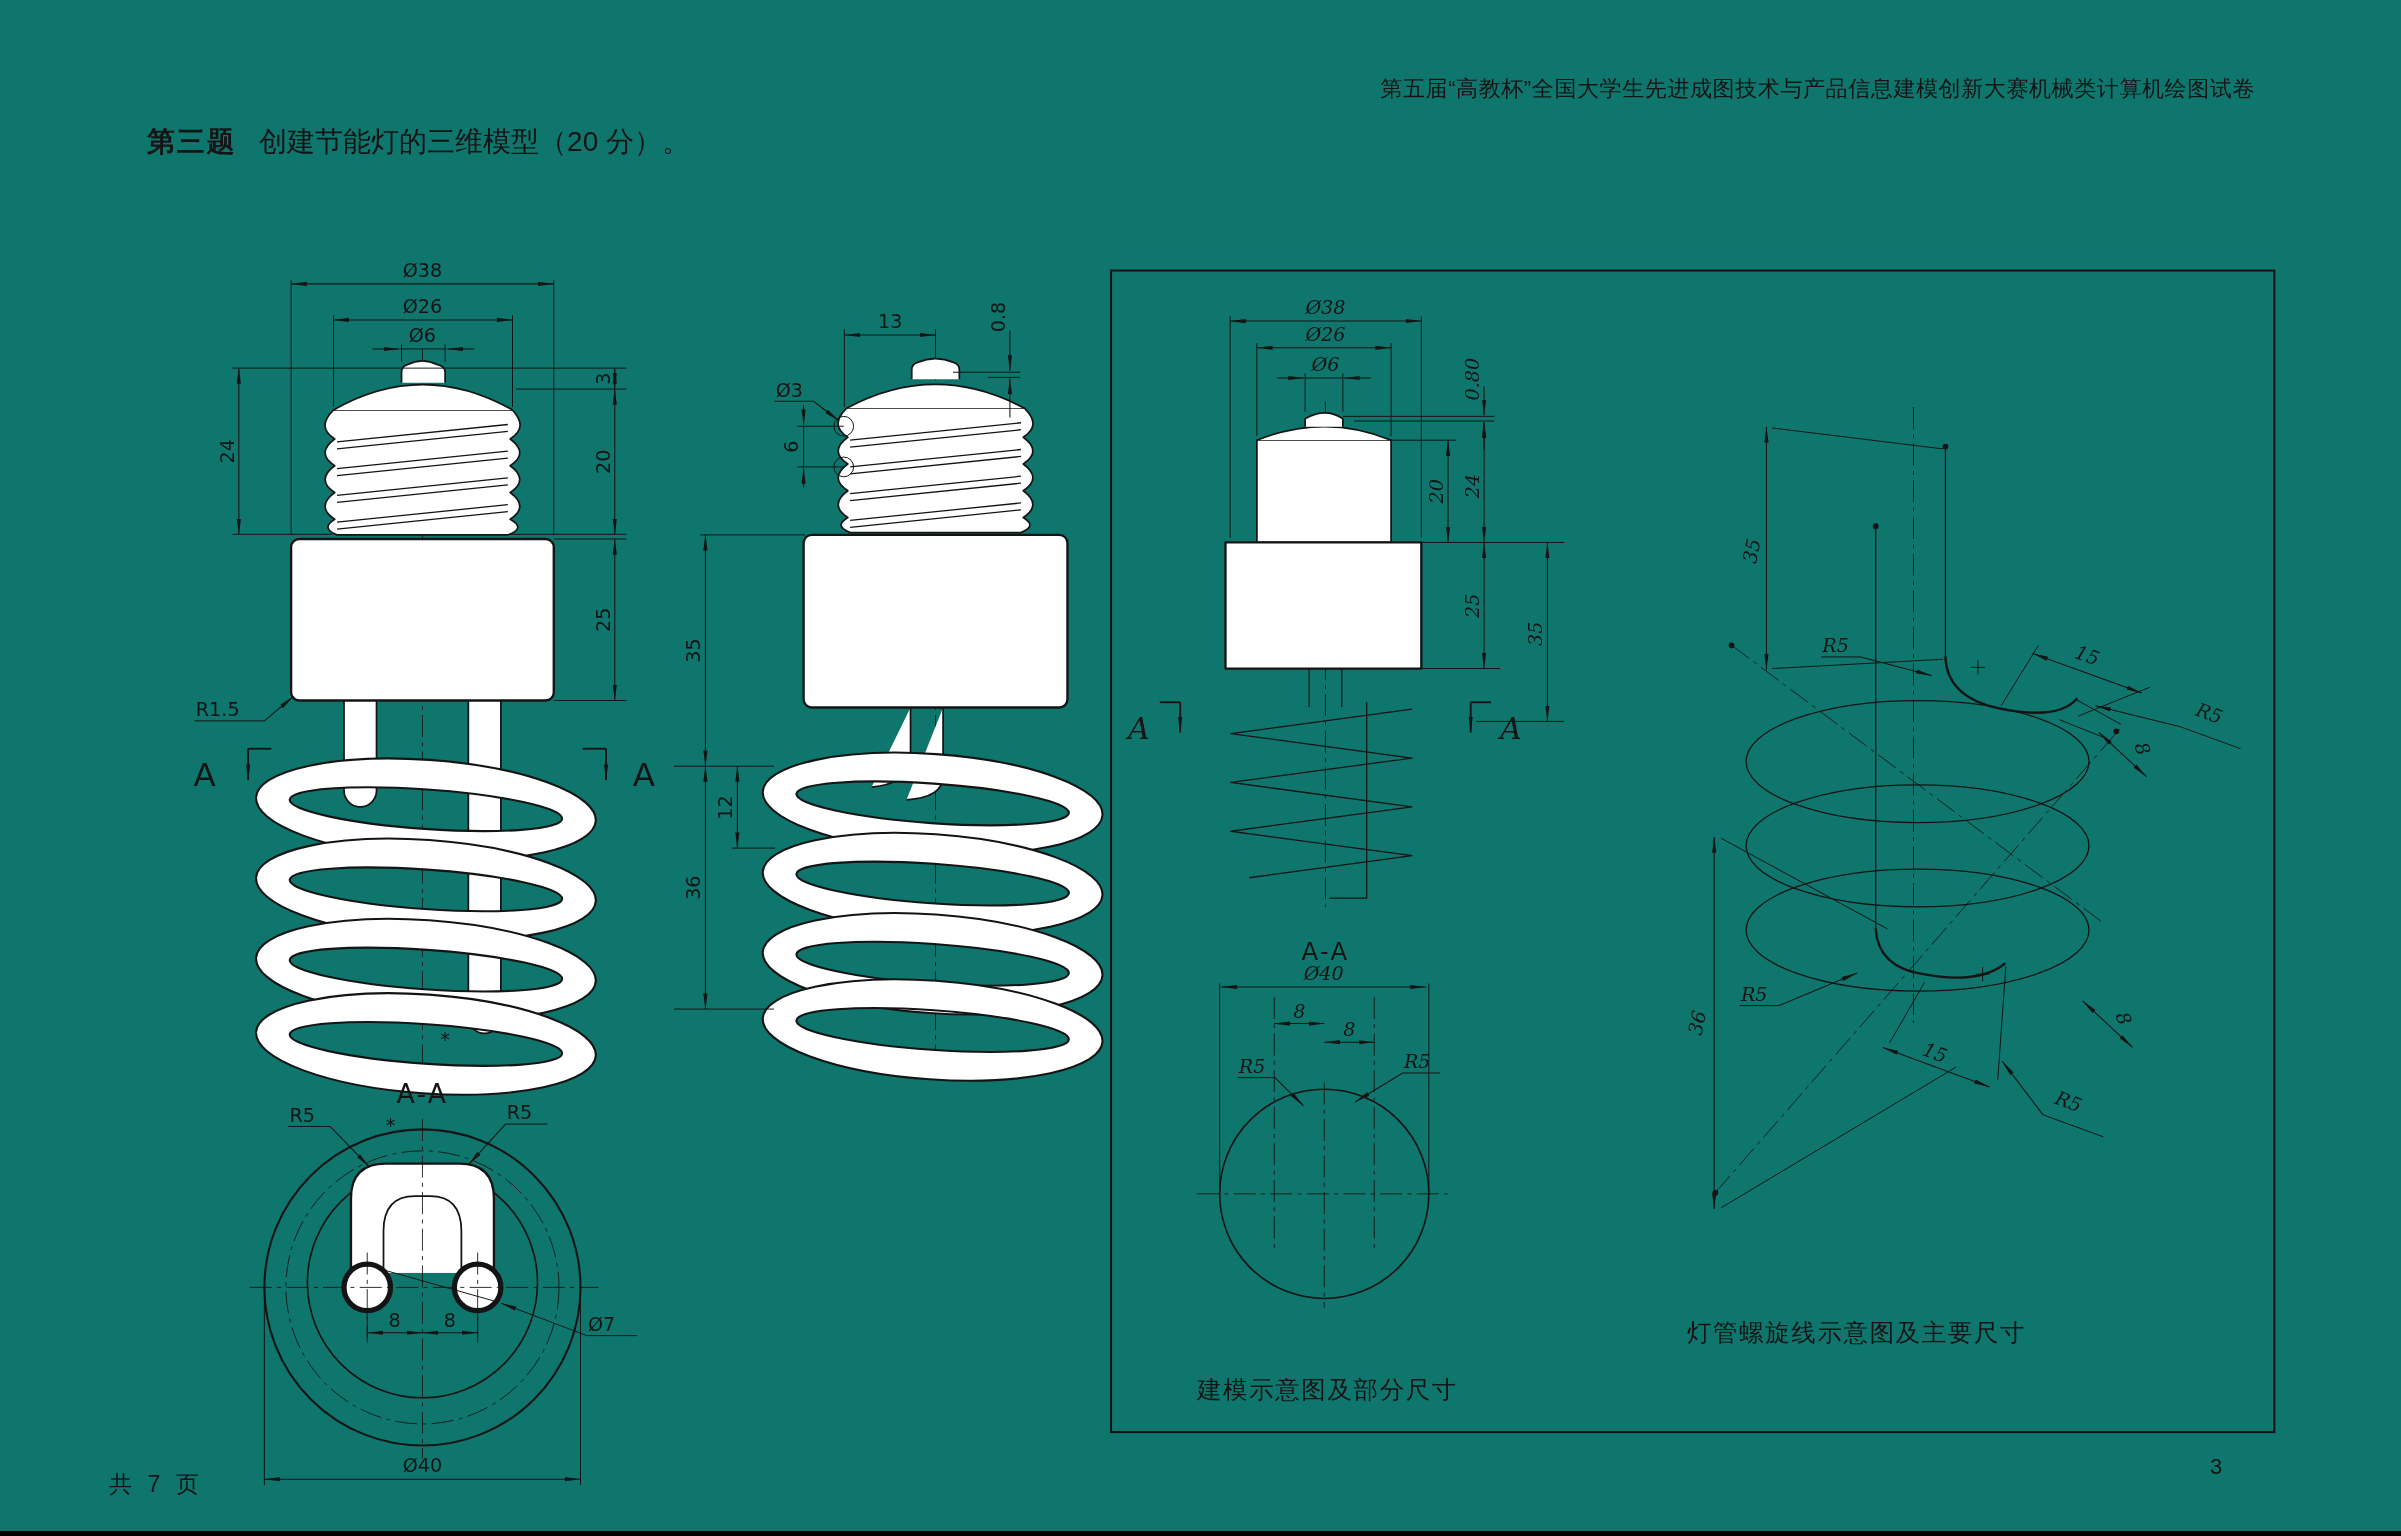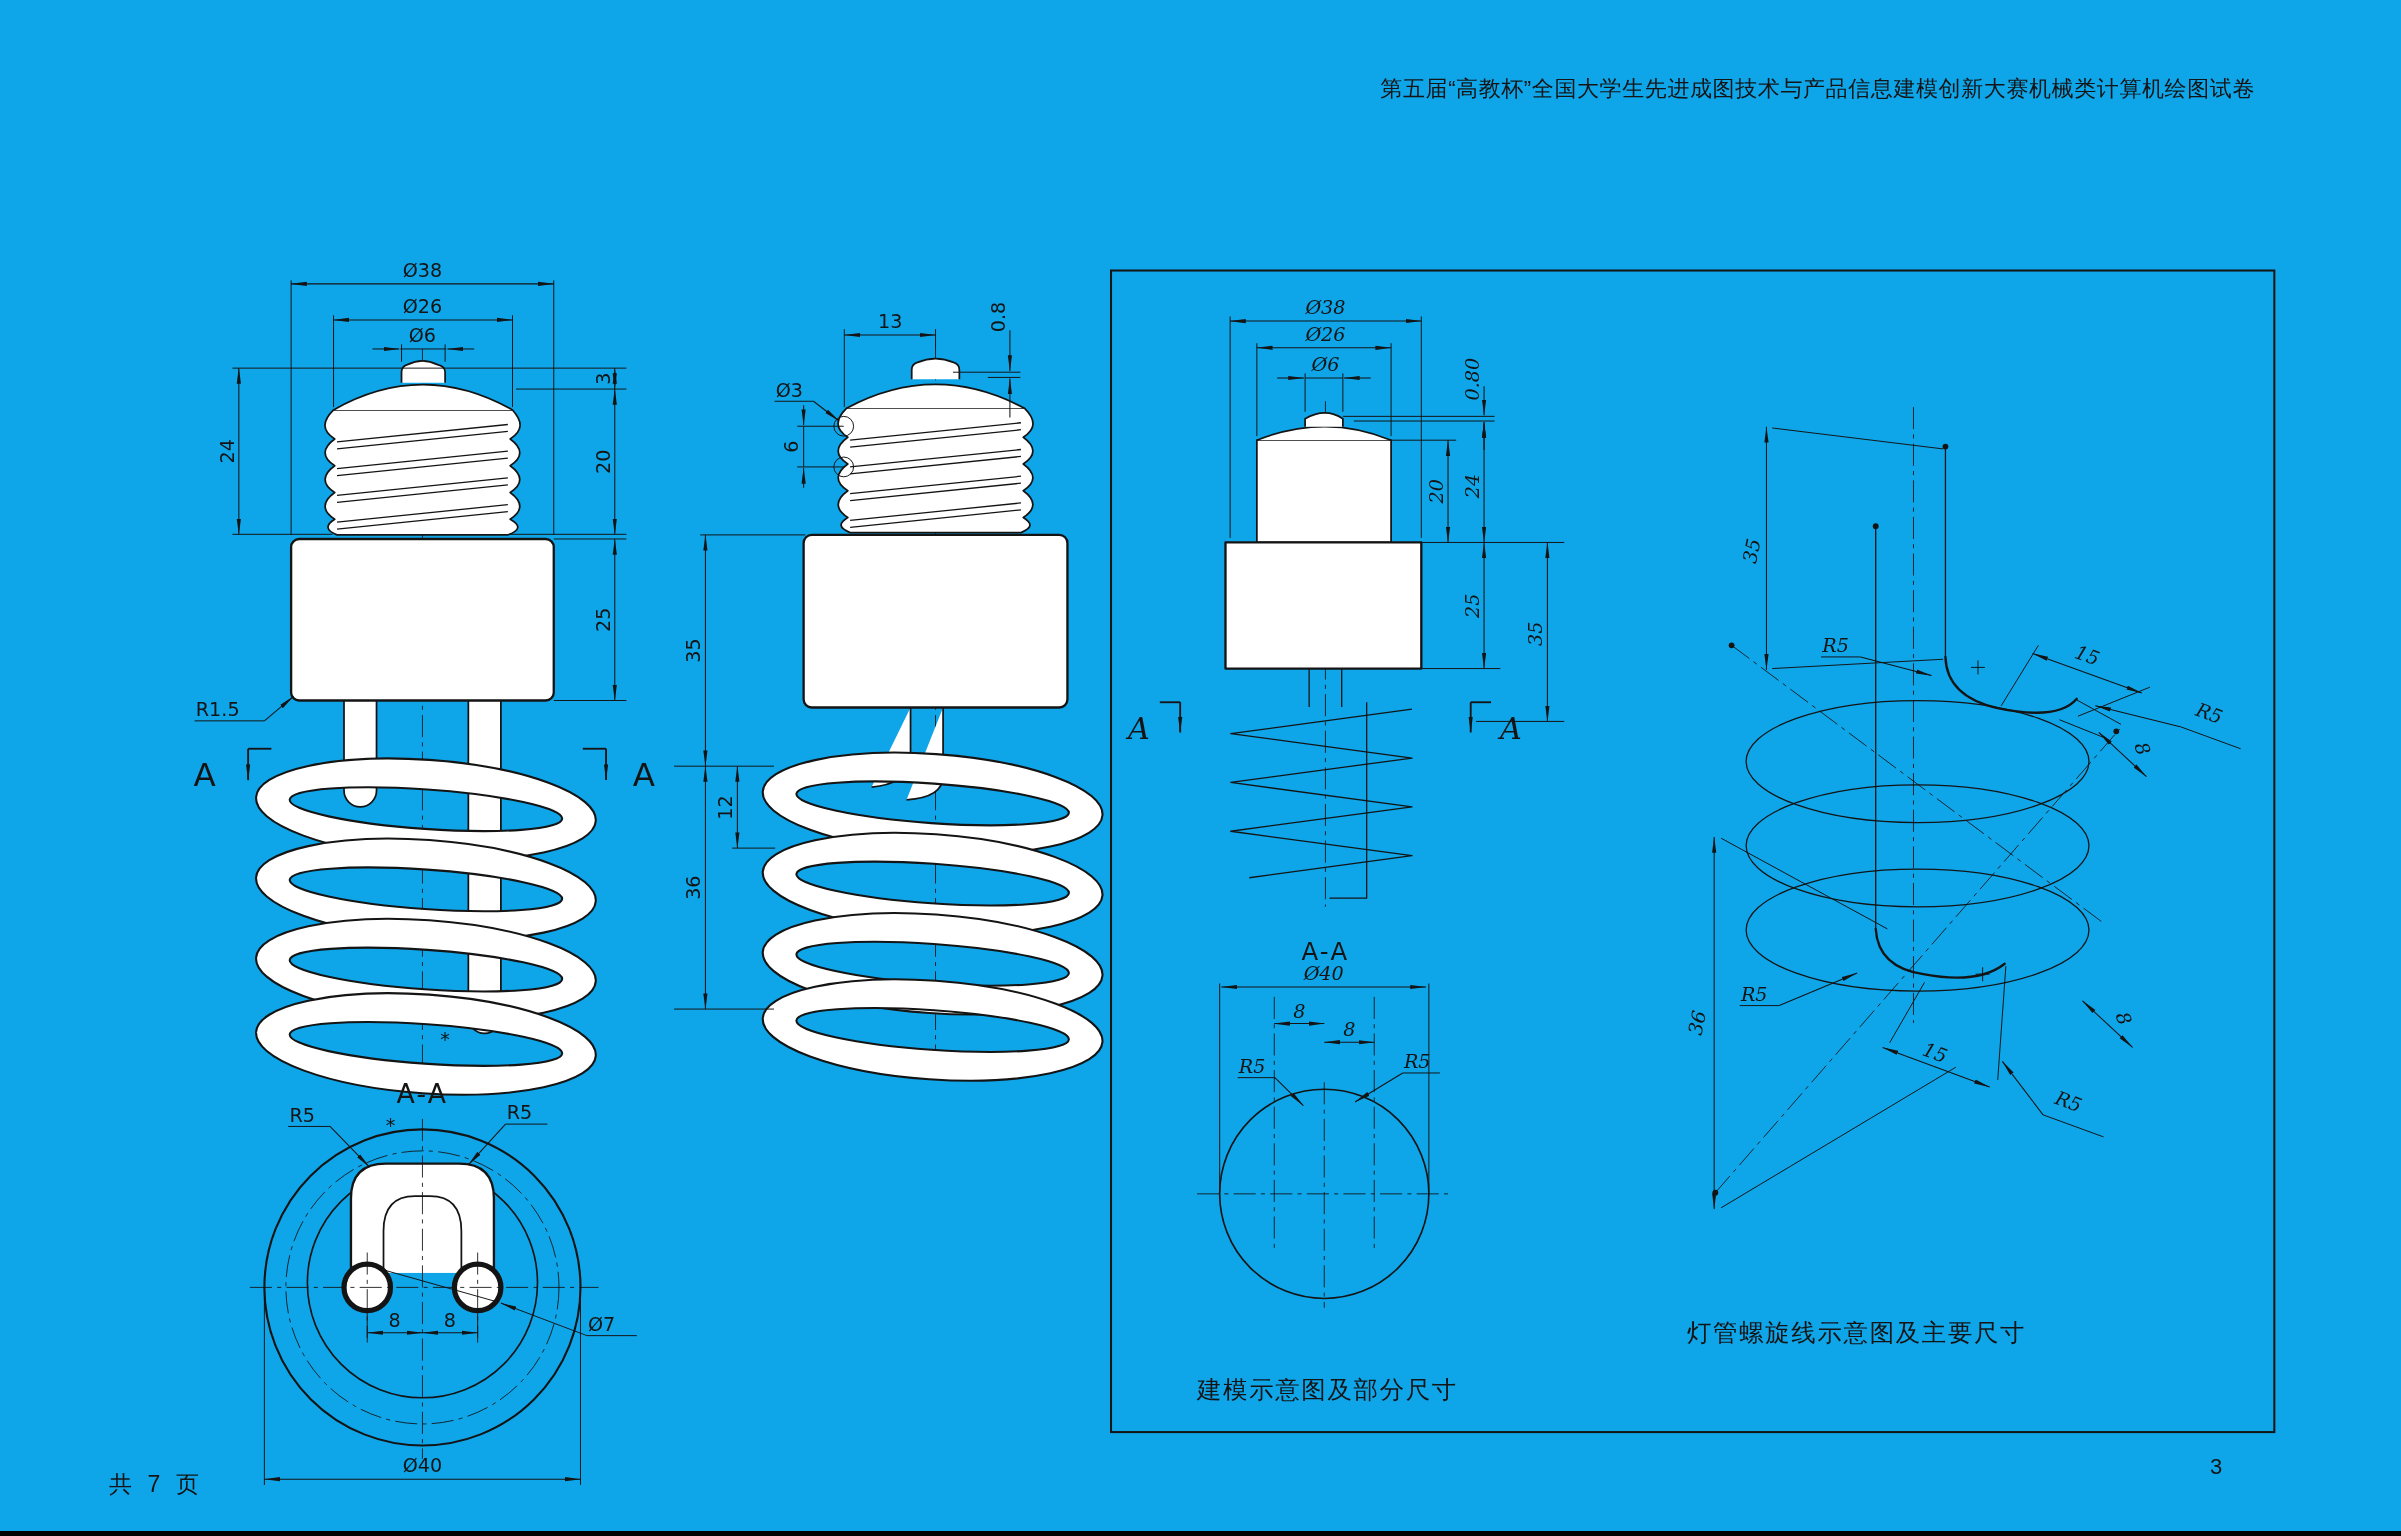--- a/index.html
+++ b/index.html
@@ -1,16 +1,16 @@
 <!DOCTYPE html>
 <html style="font-size:9.3px"><head>
 <meta charset="utf-8">
 <style>
   html,body{margin:0;padding:0;background:#9a9a9a;}
-  .page{position:relative;width:2401px;height:1537px;background:#0ea5e9;
+  .page{position:relative;width:2401px;height:1537px;background:#0f766e;
         font-family:"Liberation Sans",sans-serif;color:#141414;overflow:hidden;}
   .hdr{position:absolute;top:74px;right:146px;font-size:22px;letter-spacing:0.6px;white-space:nowrap;}
   .ttl{position:absolute;top:123px;left:147px;font-size:28px;white-space:nowrap;}
   .ttl .no{font-weight:bold;margin-right:23px;letter-spacing:1.7px;}
   .desc{position:absolute;top:178px;left:196px;font-size:24px;white-space:nowrap;}
   .cap{position:absolute;font-size:24.4px;letter-spacing:1.7px;white-space:nowrap;}
   .foot{position:absolute;left:109px;top:1469px;font-size:23px;letter-spacing:4.6px;}
   .pgnum{position:absolute;left:2210px;top:1454px;font-size:22px;}
   .botline{position:absolute;left:0;top:1531px;width:2401px;height:5.8px;background:#000;}
   svg.cnv{position:absolute;left:0;top:0;}
@@ -38,20 +38,23 @@
   .st {font:46px "DejaVu Sans",sans-serif;fill:#141414;letter-spacing:4px;}
   .st2{font:42px "DejaVu Sans",sans-serif;fill:#141414;letter-spacing:4px;}
   .ta-s{text-anchor:start;}
 </style>
 </head>
 <body>
 
 <div class="page">
 
   <div class="hdr">第五届“高教杯”全国大学生先进成图技术与产品信息建模创新大赛机械类计算机绘图试卷</div>
+  <div class="ttl">
+    <span class="no">第三题</span><span>创建节能灯的三维模型（20 分）。</span>
+  </div>
 
   <svg class="cnv" width="2401" height="1537" viewBox="0 0 4132 2644">
     <defs>
       <marker id="arr" viewBox="0 0 28 10" refX="27" refY="5" markerWidth="28" markerHeight="10" orient="auto-start-reverse" markerUnits="userSpaceOnUse">
         <path d="M28,5 L0,1.4 L0,8.6 Z" fill="#141414"></path>
       </marker>
     </defs>
 
     <g>
       <path class="cl" d="M727,600 V1868"></path>

